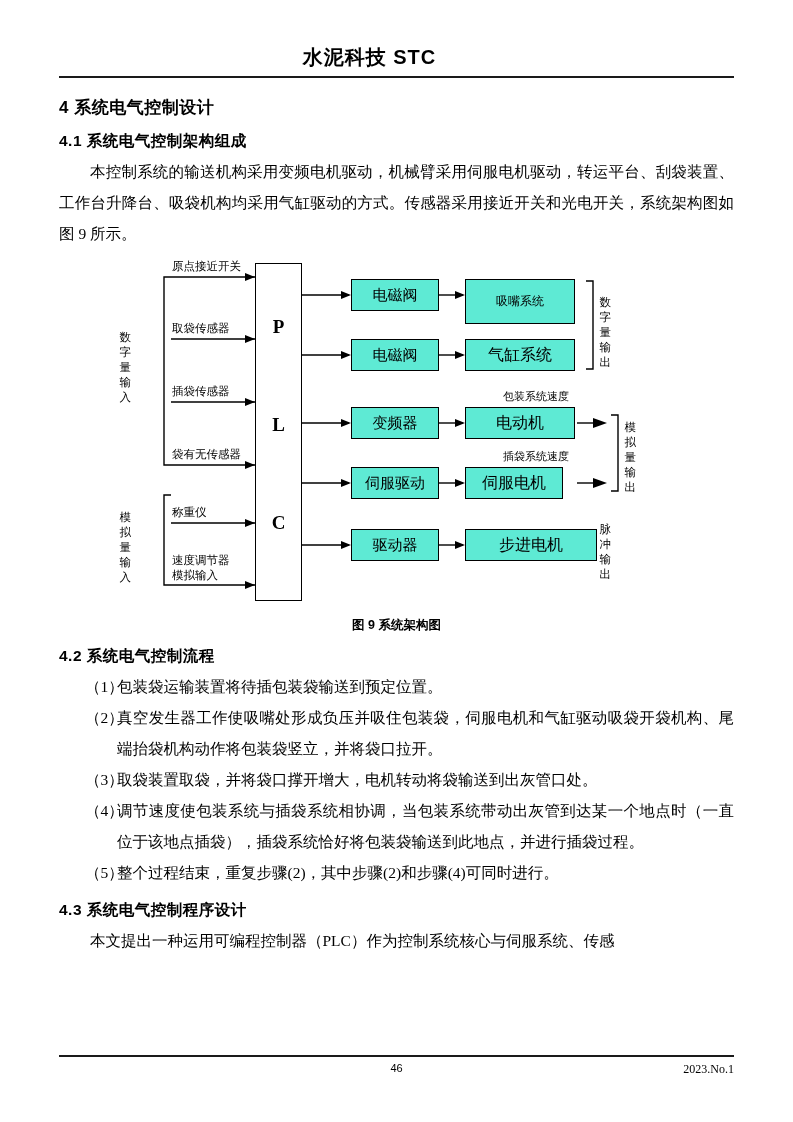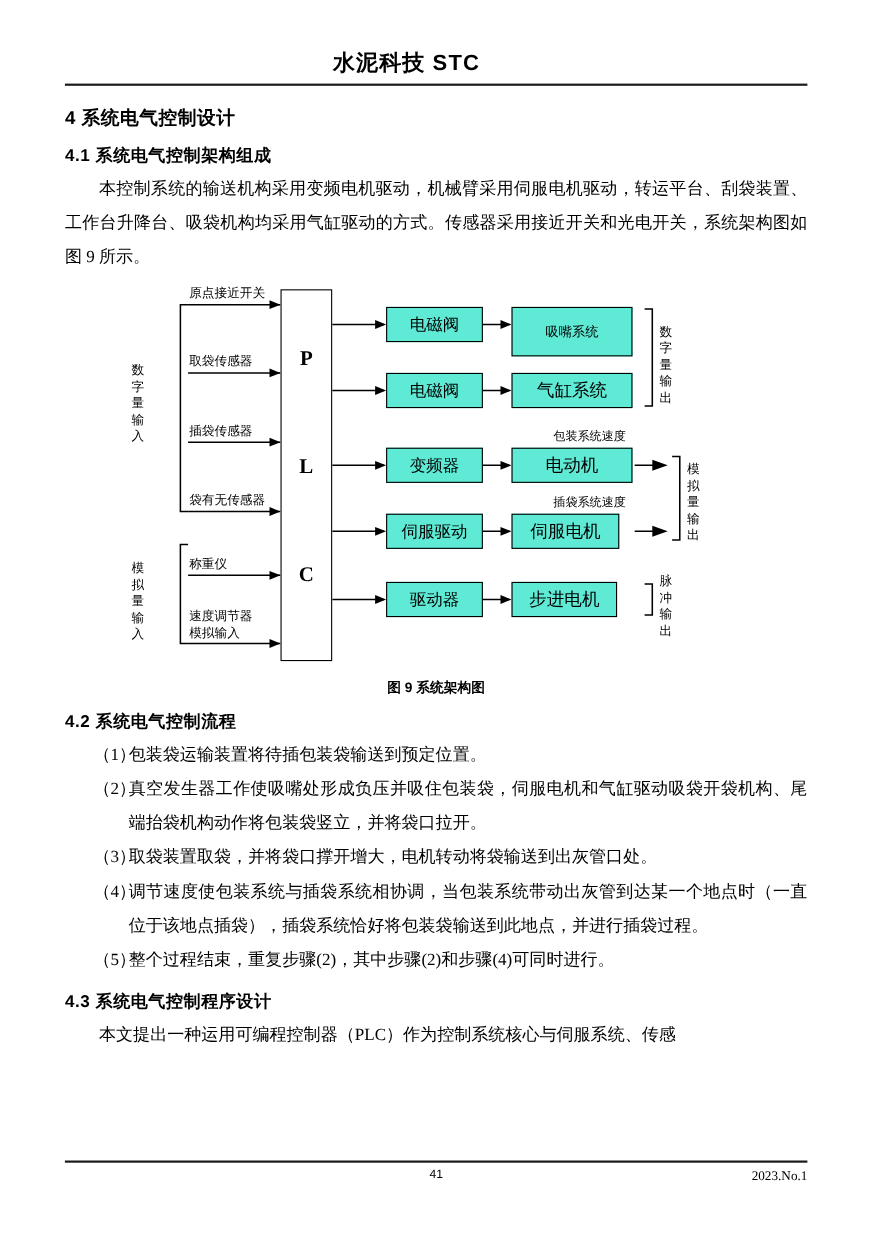--- a/index.html
+++ b/index.html
@@ -284,21 +284,21 @@
       <div class="nodebox" style="left:292px; top:84px; width:88px; height:32px;">电磁阀</div>
       <div class="nodebox" style="left:292px; top:152px; width:88px; height:32px;">变频器</div>
       <div class="nodebox" style="left:292px; top:212px; width:88px; height:32px;">伺服驱动</div>
       <div class="nodebox" style="left:292px; top:274px; width:88px; height:32px;">驱动器</div>
 
       
       <div class="nodebox" style="left:406px; top:24px; width:110px; height:45px; font-size:12px;">吸嘴系统</div>
       <div class="nodebox" style="left:406px; top:84px; width:110px; height:32px; font-size:16px;">气缸系统</div>
       <div class="nodebox" style="left:406px; top:152px; width:110px; height:32px; font-size:16px;">电动机</div>
       <div class="nodebox" style="left:406px; top:212px; width:98px; height:32px; font-size:16px;">伺服电机</div>
-      <div class="nodebox" style="left:406px; top:274px; width:96px; height:32px; font-size:16px;">步进电机</div>
+      <div class="nodebox" style="left:406px; top:274px; width:132px; height:32px; font-size:16px;">步进电机</div>
 
       
       <div class="speedlabel" style="left:444px; top:134px;">包装系统速度</div>
       <div class="speedlabel" style="left:444px; top:194px;">插袋系统速度</div>
 
       
       <div class="vlabel" style="left:538px; top:40px;">数字量输出</div>
       <div class="vlabel" style="left:563px; top:165px;">模拟量输出</div>
       <div class="vlabel" style="left:538px; top:267px;">脉冲输出</div>
 
@@ -329,16 +329,16 @@
         <div class="list-text">整个过程结束，重复步骤(2)，其中步骤(2)和步骤(4)可同时进行。</div>
       </div>
     </div>
 
     <h3 class="subsec">4.3  系统电气控制程序设计</h3>
     <p class="para">本文提出一种运用可编程控制器（PLC）作为控制系统核心与伺服系统、传感</p>
 
   </div>
 
   <div class="footer-rule"></div>
-  <div class="footer-page">41</div>
+  <div class="footer-page">46</div>
   <div class="footer-right">2023.No.1</div>
 
 </div>
 
 </body></html>

